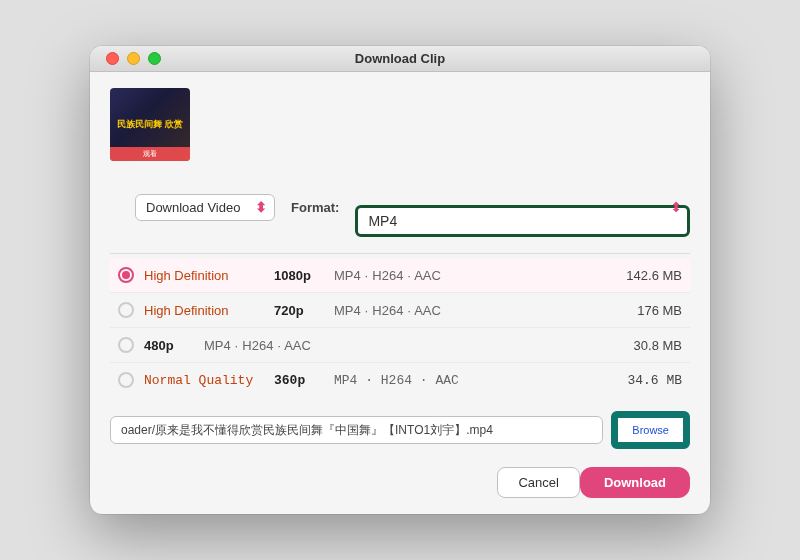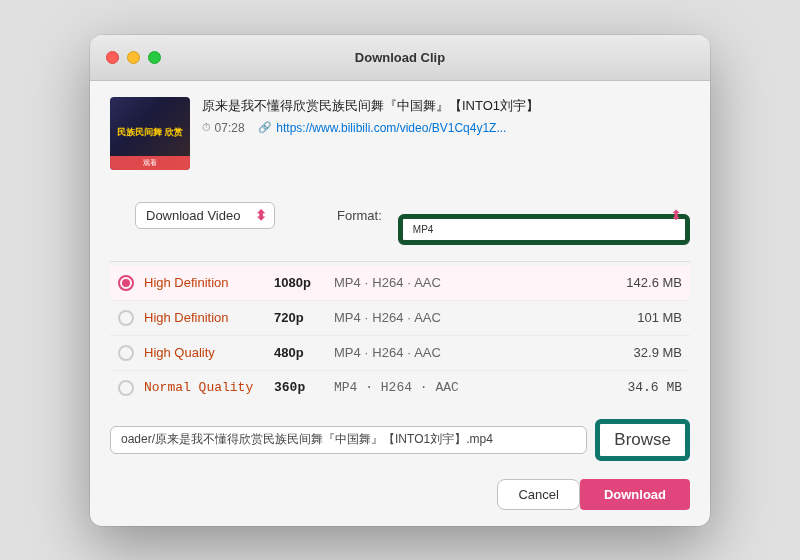--- a/index.html
+++ b/index.html
@@ -16,21 +16,21 @@
       background: #f5f5f5;
       border-radius: 12px;
       width: 620px;
       box-shadow: 0 20px 60px rgba(0,0,0,0.35), 0 0 0 0.5px rgba(0,0,0,0.15);
       overflow: hidden;
     }
     .titlebar {
       background: linear-gradient(to bottom, #ebebeb, #d6d6d6);
       display: flex;
       align-items: center;
-      padding: 16px 16px;
+      padding: 6px 16px;
       position: relative;
       border-bottom: 1px solid #c0c0c0;
     }
     .traffic-lights {
       display: flex;
       gap: 8px;
     }
     .traffic-light {
       width: 13px;
       height: 13px;
@@ -150,34 +150,33 @@
       position: absolute;
       right: 8px;
       pointer-events: none;
       color: #e0457b;
       font-size: 14px;
       font-weight: bold;
     }
     .format-label {
       font-size: 13px;
       color: #444;
-      font-weight: 400;
-      margin-left: 46px;
+      font-weight: 700;
     }
     .format-select-wrapper {
       position: relative;
       flex: 1;
     }
     .format-select {
       appearance: none;
       background: white;
-      border: 5px solid #14532d;
+      border: 3px solid #14532d;
       border-radius: 6px;
       padding: 5px 32px 5px 10px;
-      font-size: 10px;
+      font-size: 14px;
       color: #333;
       cursor: pointer;
       width: 100%;
       margin-top: 28px;
     }
     .format-arrow {
       position: absolute;
       right: 8px;
       top: 50%;
       transform: translateY(-50%);
@@ -258,24 +257,24 @@
       border-radius: 6px;
       padding: 6px 10px;
       font-size: 12px;
       color: #444;
       background: white;
       outline: none;
     }
     .browse-btn {
       padding: 6px 14px;
       background: white;
-      border: 5px solid #0f766e;
+      border: 7px solid #0f766e;
       border-radius: 6px;
-      font-size: 17px;
-      color: #404040;
+      font-size: 11px;
+      color: #1d4ed8;
       cursor: pointer;
       white-space: nowrap;
     }
     .actions-row {
       display: flex;
       justify-content: flex-end;
       padding-top: 4px;
     }
     .cancel-btn {
       padding: 7px 20px;
@@ -283,21 +282,21 @@
       border: 1px solid #c0c0c0;
       border-radius: 8px;
       font-size: 13px;
       color: #333;
       cursor: pointer;
     }
     .download-btn {
       padding: 7px 24px;
       background: #e0457b;
       border: none;
-      border-radius: 4px;
+      border-radius: 12px;
       font-size: 13px;
       font-weight: 600;
       color: white;
       cursor: pointer;
     }
   </style>
 </head>
 <body>
 
 <div class="dialog">
@@ -311,33 +310,20 @@
     <span class="titlebar-title">Download Clip</span>
   </div>
 
   <div class="content">
 
     <div class="video-info">
       <div class="thumbnail">
         <div class="thumbnail-text">民族民间舞
 欣赏</div>
         <div class="thumbnail-overlay">观看</div>
-      </div>
-      <div class="video-details">
-        <div class="video-title">原来是我不懂得欣赏民族民间舞『中国舞』【INTO1刘宇】</div>
-        <div class="video-meta">
-          <div class="video-duration">
-            <span class="clock-icon">⏱</span>
-            <span>07:28</span>
-          </div>
-          <div style="display:flex;align-items:center;gap:4px;">
-            <span class="link-icon">🔗</span>
-            <a class="video-url" href="#">https://www.bilibili.com/video/BV1Cq4y1Z...</a>
-          </div>
-        </div>
       </div>
     </div>
 
     <div class="controls-row">
       <div class="select-wrapper">
         <select class="select-btn"><option>Download Video</option></select>
         <span class="select-arrow">⬍</span>
       </div>
       <span class="format-label">Format:</span>
       <div class="format-select-wrapper">
@@ -356,29 +342,28 @@
         <span class="quality-res">1080p</span>
         <span class="quality-format">MP4 · H264 · AAC</span>
         <span class="quality-size">142.6 MB</span>
       </div>
 
       <div class="quality-item">
         <div class="radio"></div>
         <span class="quality-name">High Definition</span>
         <span class="quality-res">720p</span>
         <span class="quality-format">MP4 · H264 · AAC</span>
-        <span class="quality-size">101 MB</span>
+        <span class="quality-size">176 MB</span>
       </div>
 
       <div class="quality-item">
         <div class="radio"></div>
-        <span class="quality-name">High Quality</span>
         <span class="quality-res">480p</span>
         <span class="quality-format">MP4 · H264 · AAC</span>
-        <span class="quality-size">32.9 MB</span>
+        <span class="quality-size">30.8 MB</span>
       </div>
 
       <div class="quality-item">
         <div class="radio"></div>
         <span class="quality-name">Normal Quality</span>
         <span class="quality-res">360p</span>
         <span class="quality-format">MP4 · H264 · AAC</span>
         <span class="quality-size">34.6 MB</span>
       </div>
     </div>

